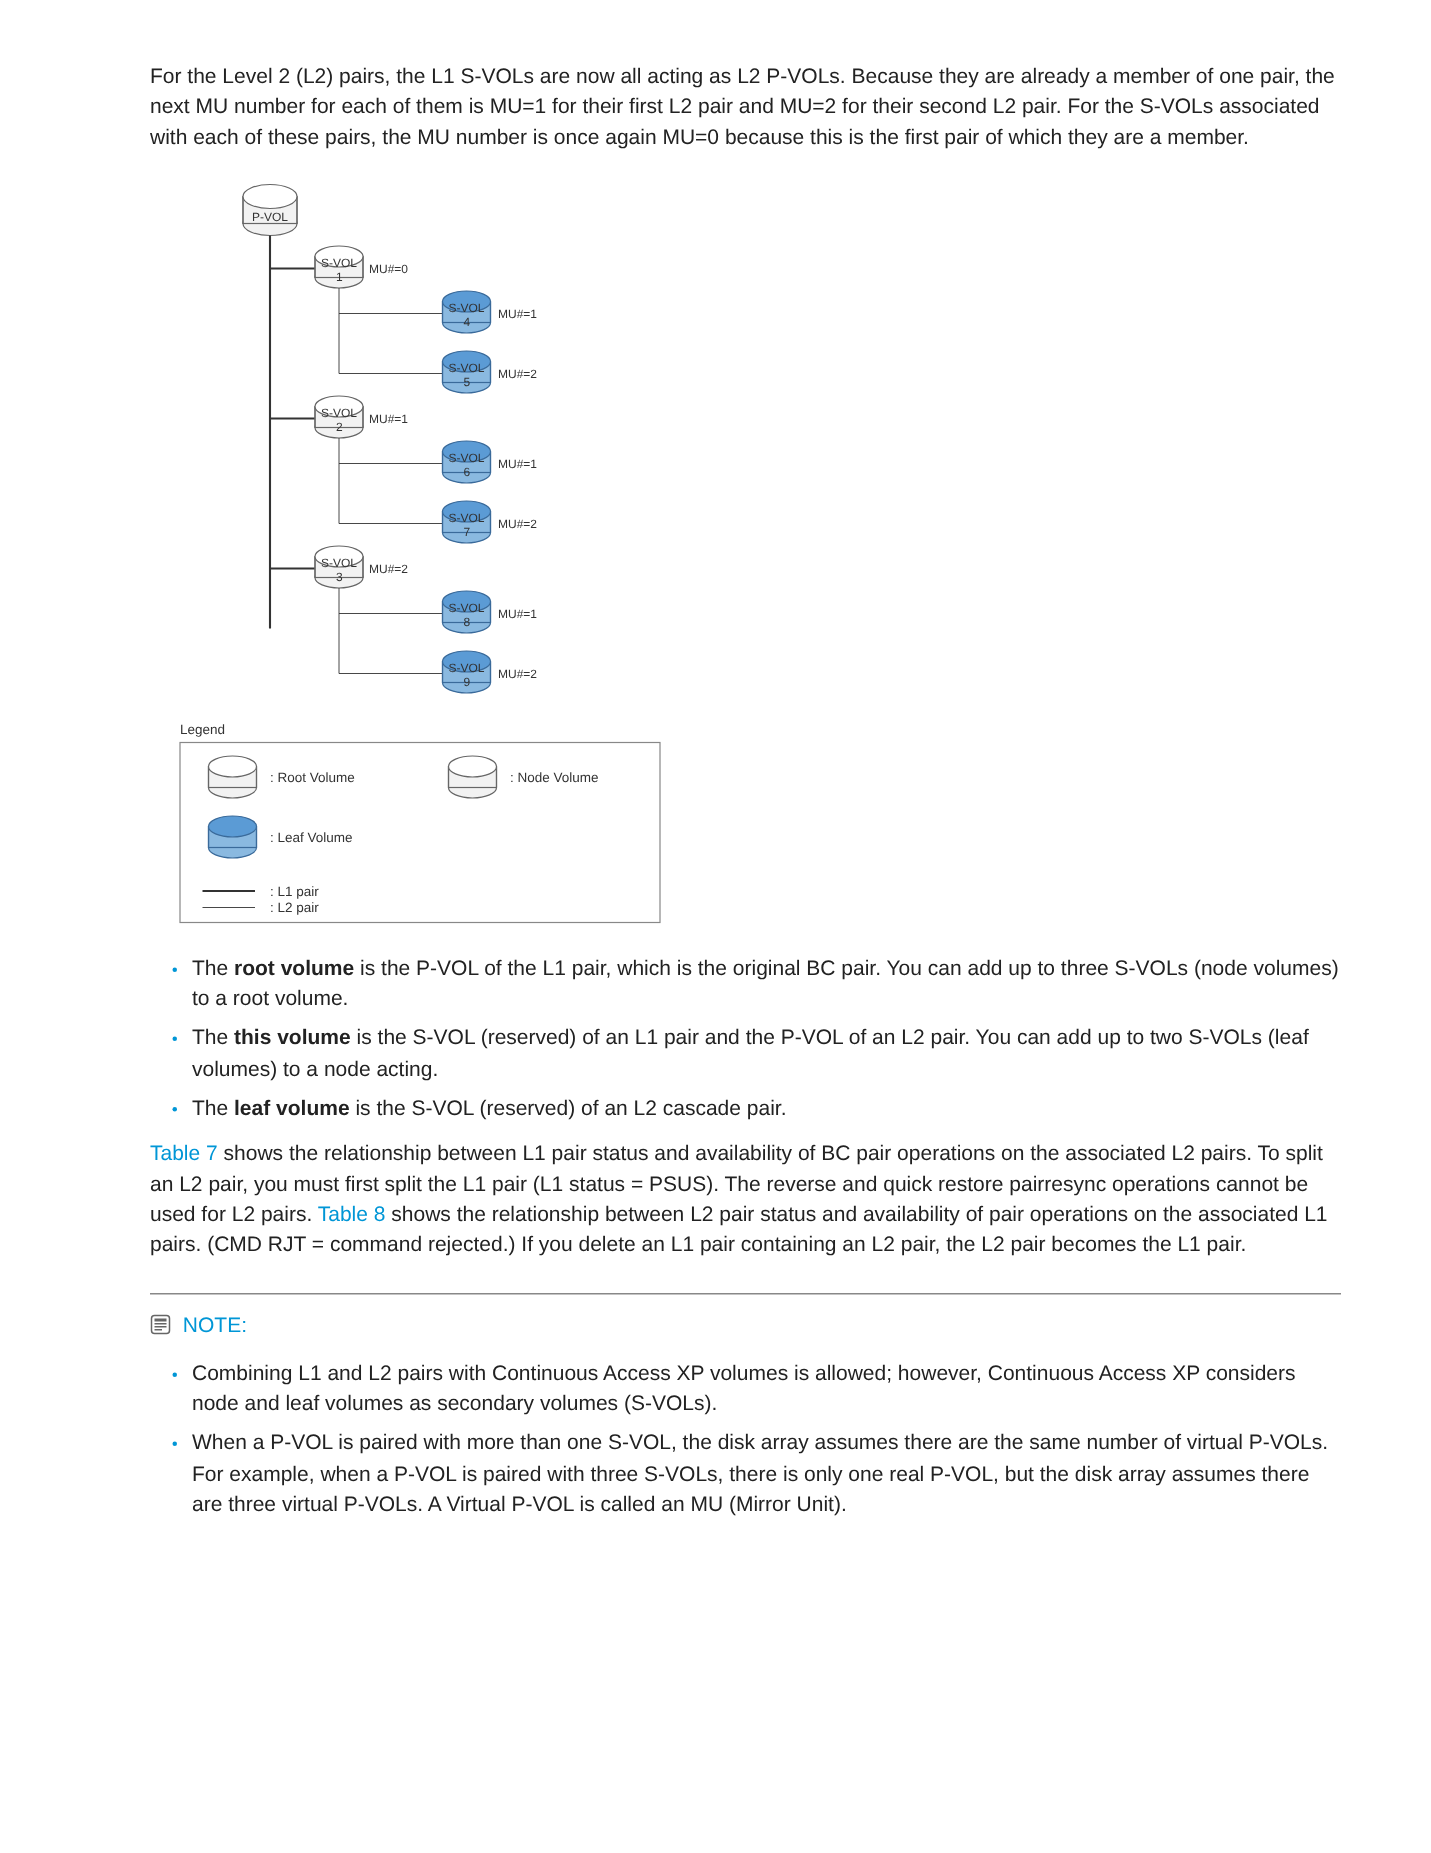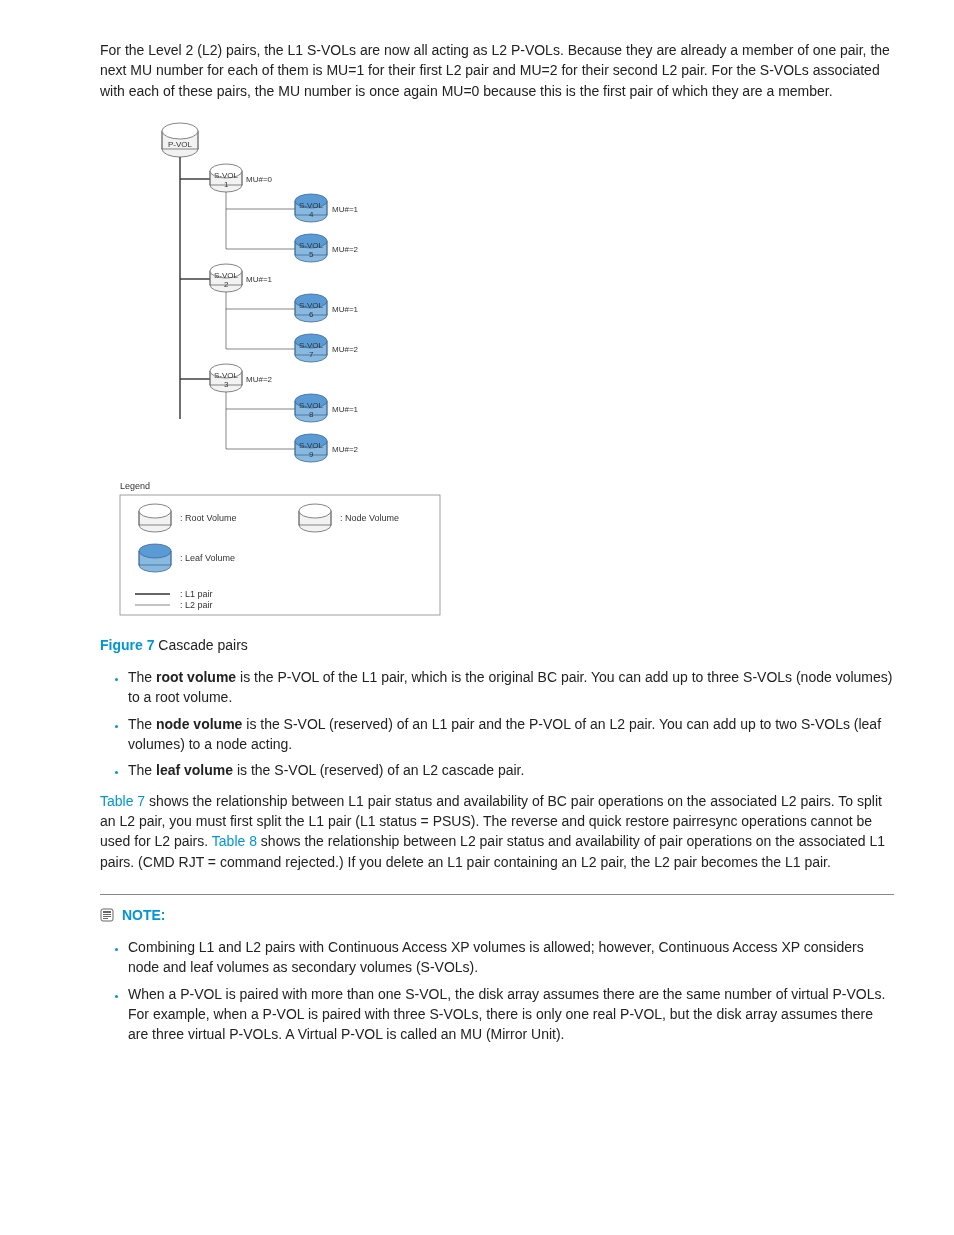--- a/index.html
+++ b/index.html
@@ -16,21 +16,21 @@
   p { margin: 0 0 10px; }
   .figure-wrap { margin: 18px 0 6px; }
   svg.diagram { display: block; }
   .fig-caption { margin: 6px 0 12px; }
   .fig-label { color: #0096d6; font-weight: bold; }
   .bullets { margin: 4px 0 10px; padding-left: 28px; }
   .bullets li { margin: 6px 0; }
   .bullets li::marker { color: #0096d6; font-size: 11px; }
   .link { color: #0096d6; margin-top: 12px; }
   hr.note-rule { border: none; border-top: 1px solid #888; margin: 22px 0 10px; }
-  .note-head { color: #0096d6; font-weight: bold; }
+  .note-head { color: #0096d6; font-weight: normal; }
   .note-icon { display: inline-block; vertical-align: -2px; margin-right: 4px; }
   .footer { position: absolute; bottom: 0; left: 0; font-size: 13px; }
   .page-num { display: inline-block; width: 30px; }
   b { font-weight: bold; margin-top: 24px; }
   .cyl-top { fill: #fff; stroke: #666; stroke-width: 0.8; }
   .cyl-side { fill: #f2f2f2; stroke: #666; stroke-width: 0.8; }
   .cyl-top-leaf { fill: #5b9bd5; stroke: #3a6a9a; stroke-width: 0.8; }
   .cyl-side-leaf { fill: #8ab9e0; stroke: #3a6a9a; stroke-width: 0.8; }
   .dlabel { font-family: Arial, sans-serif; font-size: 8px; fill: #333; }
   .dlabel2 { font-family: Arial, sans-serif; font-size: 9px; fill: #333; }
@@ -194,32 +194,28 @@
   </g>
   <text class="dlabel2" x="80" y="442">: Leaf Volume</text>
 
   <line class="l1line" x1="35" y1="475" x2="70" y2="475"></line>
   <text class="dlabel2" x="80" y="478">: L1 pair</text>
   <line class="l2line" x1="35" y1="486" x2="70" y2="486"></line>
   <text class="dlabel2" x="80" y="489">: L2 pair</text>
 </svg>
 </div>
 
-<p class="fig-caption">
-  <span class="fig-label">Figure 7</span>
-  <span>Cascade pairs</span>
-</p>
 
 
 <ul class="bullets">
   <li>
     <span>The </span><b>root volume</b><span> is the P-VOL of the L1 pair, which is the original BC pair. You can add up to three S-VOLs (node volumes) to a root volume.</span>
   </li>
   <li>
-    <span>The </span><b>node volume</b><span> is the S-VOL (reserved) of an L1 pair and the P-VOL of an L2 pair. You can add up to two S-VOLs (leaf volumes) to a node acting.</span>
+    <span>The </span><b>this volume</b><span> is the S-VOL (reserved) of an L1 pair and the P-VOL of an L2 pair. You can add up to two S-VOLs (leaf volumes) to a node acting.</span>
   </li>
   <li>
     <span>The </span><b>leaf volume</b><span> is the S-VOL (reserved) of an L2 cascade pair.</span>
   </li>
 </ul>
 
 <p>
   <span class="link">Table 7</span><span> shows the relationship between L1 pair status and availability of BC pair operations on the associated L2 pairs. To split an L2 pair, you must first split the L1 pair (L1 status = PSUS). The reverse and quick restore pairresync operations cannot be used for L2 pairs. </span><span class="link">Table 8</span><span> shows the relationship between L2 pair status and availability of pair operations on the associated L1 pairs. (CMD RJT = command rejected.) If you delete an L1 pair containing an L2 pair, the L2 pair becomes the L1 pair.</span>
 </p>
 

